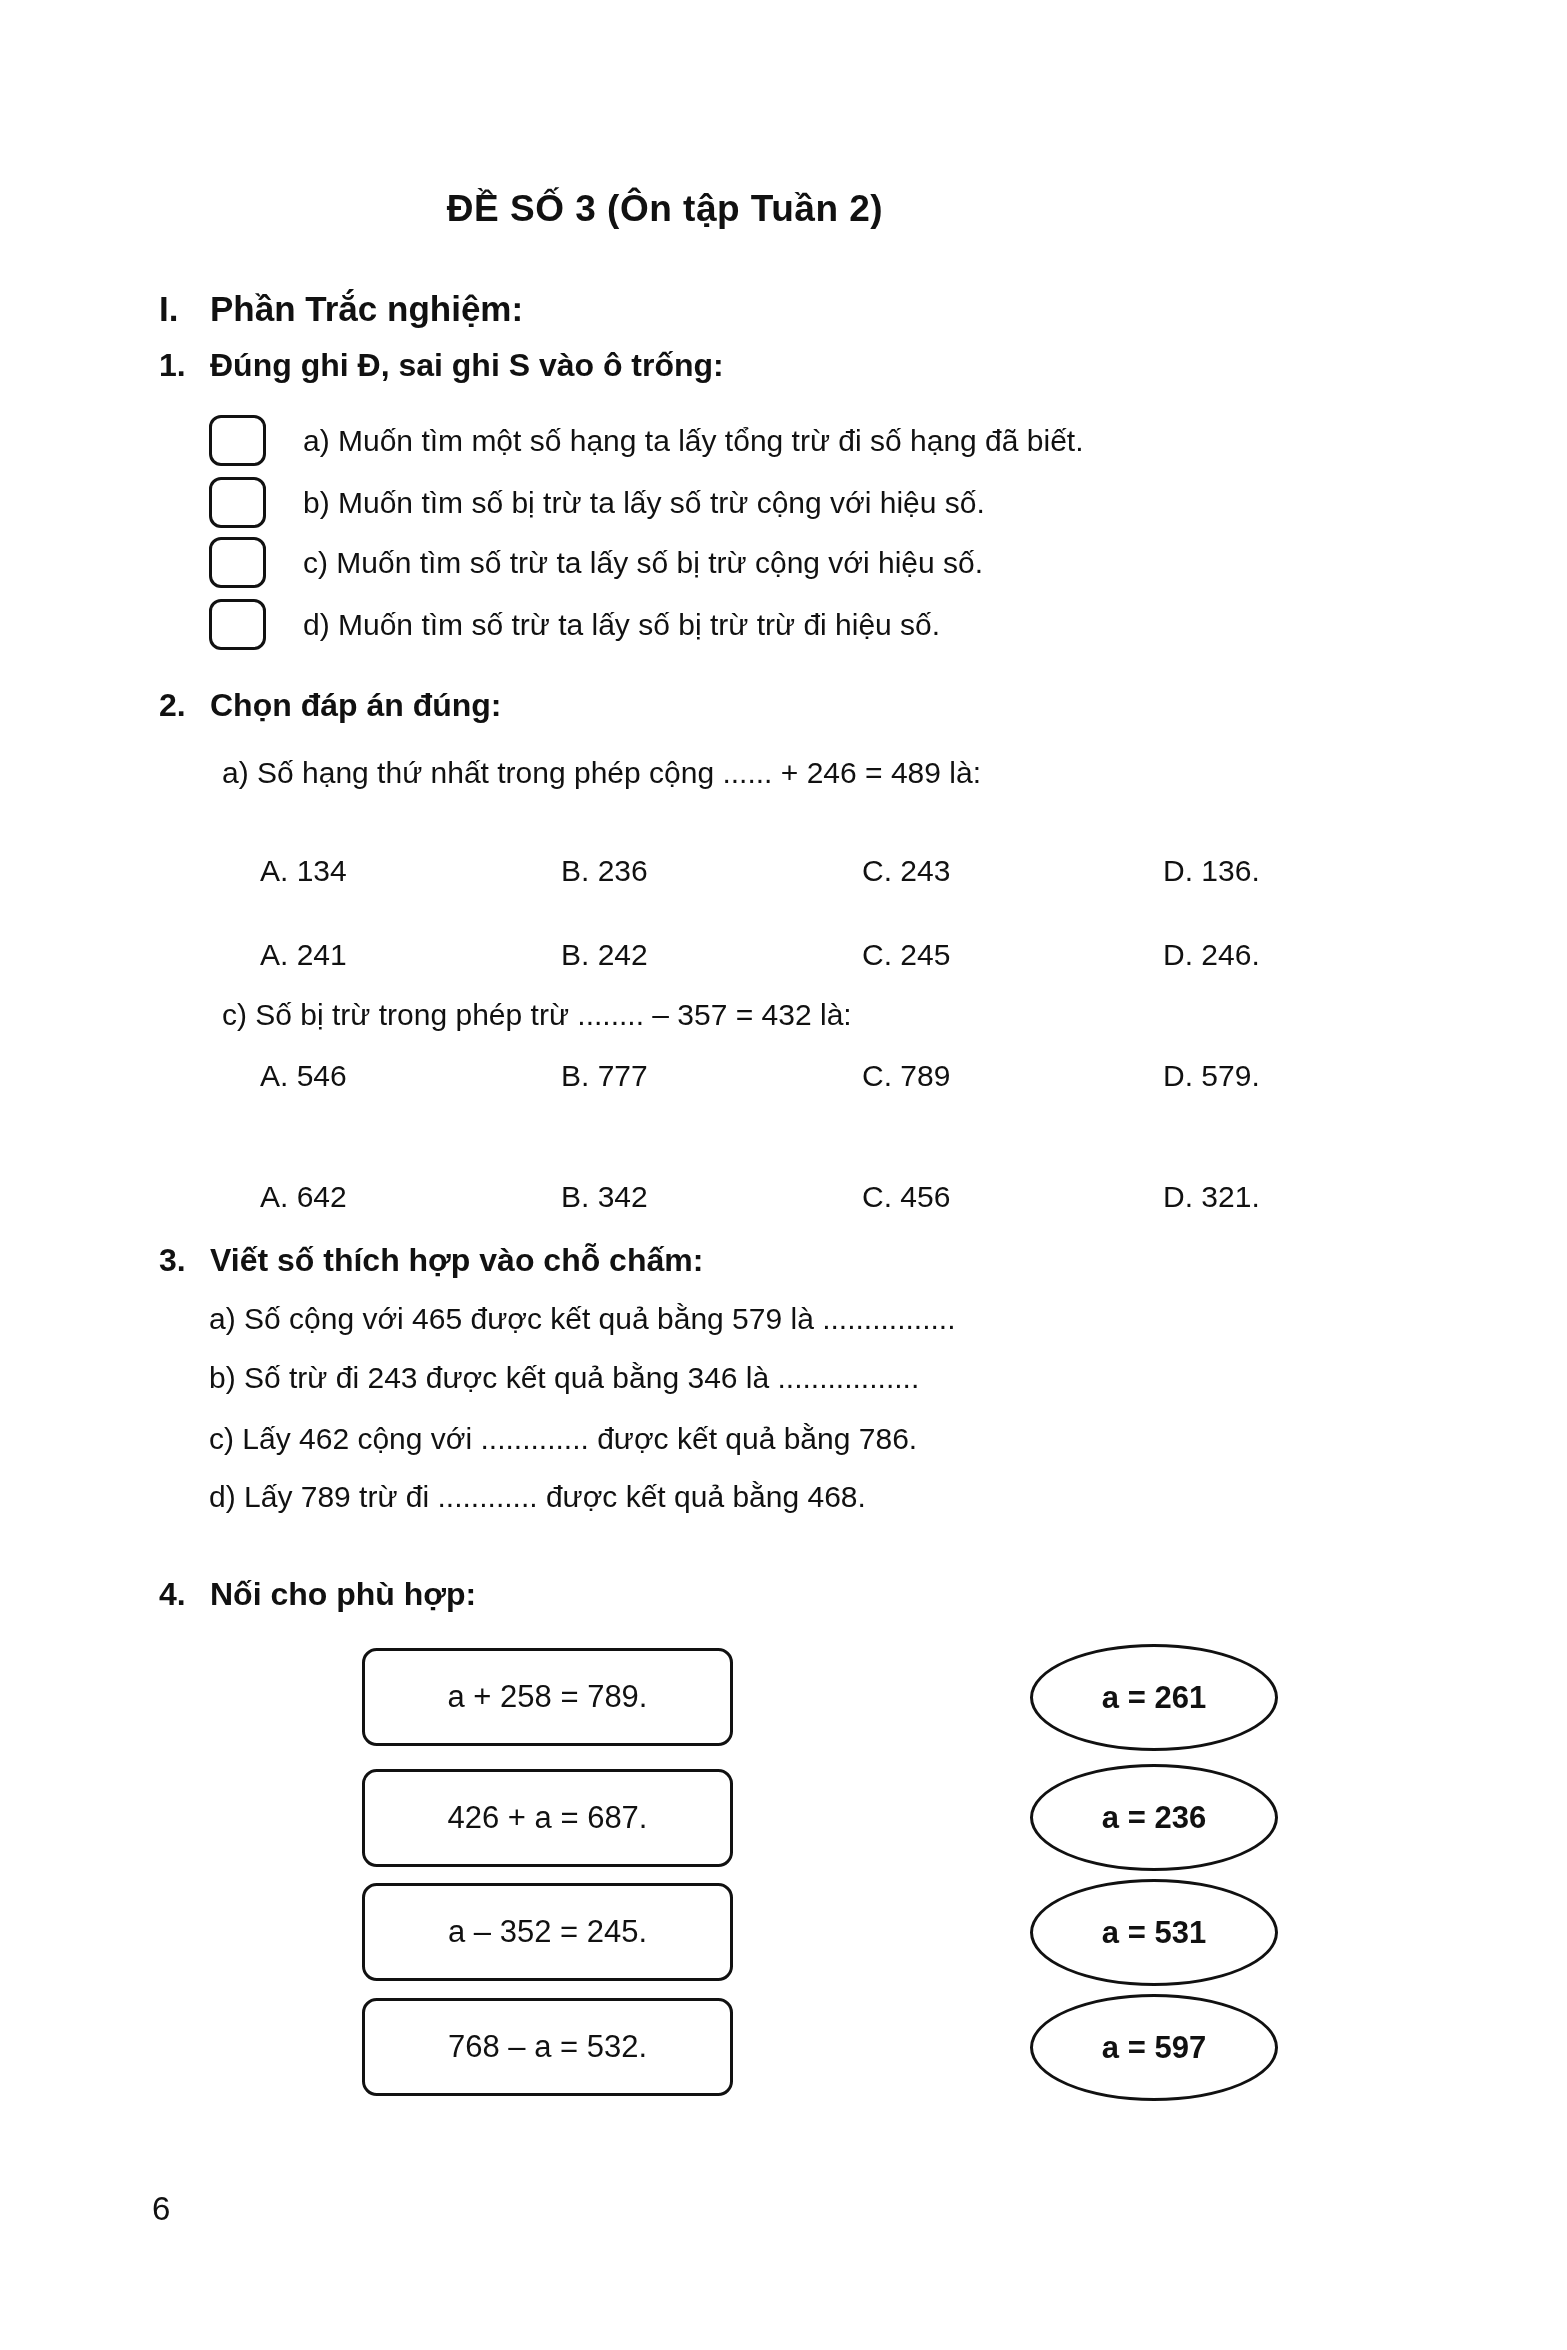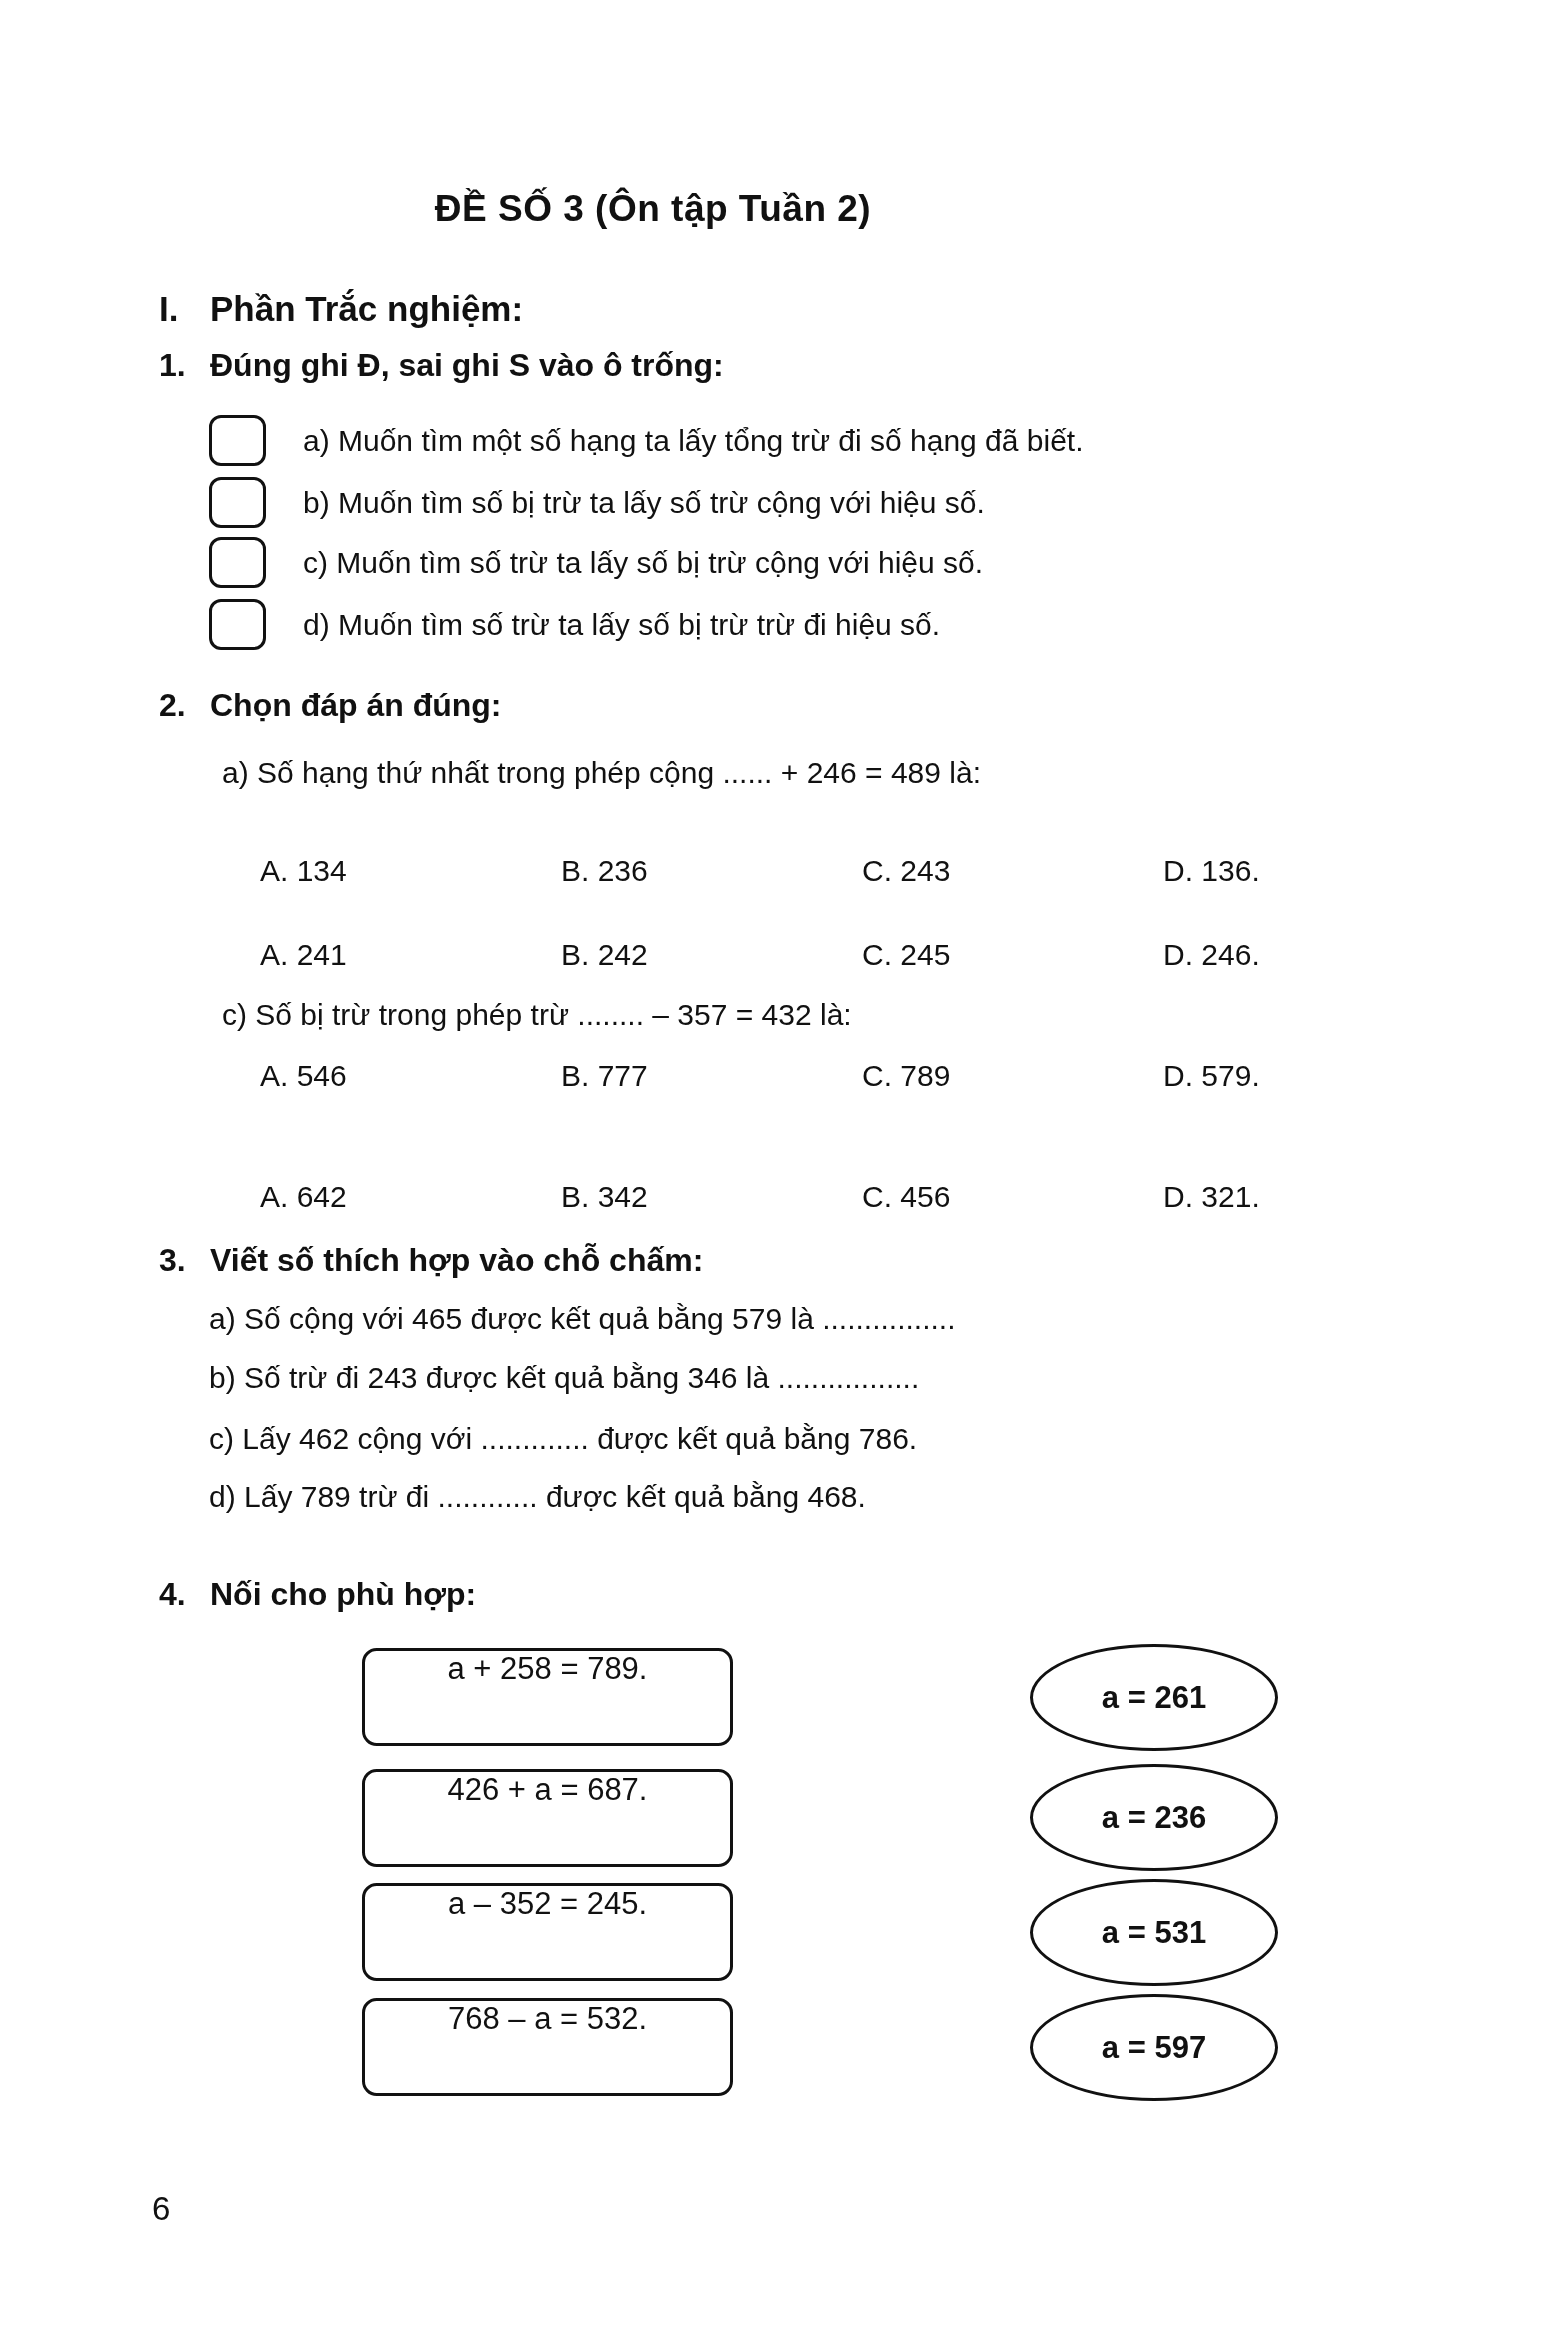--- a/index.html
+++ b/index.html
@@ -6,21 +6,21 @@
   .page{
     position:relative;
     width:1568px;height:2351px;
     background:#ffffff;
     font-family:"Liberation Sans","DejaVu Sans",sans-serif;
     color:#111;
     overflow:hidden;
   }
   .abs{position:absolute;}
   .title{
-    left:0;top:188px;width:1306px;
+    left:12px;top:188px;width:1306px;
     text-align:center;
     font-size:37px;font-weight:bold;
     letter-spacing:0.5px;
   }
   .sec-row{display:flex;align-items:baseline;}
   .sec-row .num{width:51px;flex:0 0 51px;font-weight:bold;}
   .sec1{left:159px;top:289px;font-size:35px;font-weight:bold;width:1194px;}
   .q-head{left:159px;font-size:32px;font-weight:bold;width:1286px;}
   .cb-row{
     left:209px;width:1304px;height:55px;
@@ -34,21 +34,21 @@
   }
   .cb-text{margin-left:37px;font-size:30px;white-space:nowrap;}
   .q-line{left:209px;width:1304px;font-size:30px;white-space:nowrap;margin-left:13px;}
   .opt-row{left:260px;width:1286px;font-size:30px;}
   .opt{display:inline-block;width:301px;white-space:nowrap;}
   .q3-line{left:209px;width:1304px;font-size:30px;white-space:nowrap;}
   .match-box{
     left:362px;width:365px;height:92px;
     border:3.7px solid #111;border-radius:14.7px;
     background:#fff;
-    display:flex;align-items:flex-start;justify-content:center;
+    display:flex;align-items:center;justify-content:center;
     font-size:31px;
   }
   .match-ellipse{
     left:1030px;width:242px;height:101px;
     border:3.7px solid #111;border-radius:50%;
     background:#fff;
     display:flex;align-items:center;justify-content:center;
     font-size:31px;font-weight:bold;
   }
   .page-num{left:152px;top:2190px;font-size:33px;}

